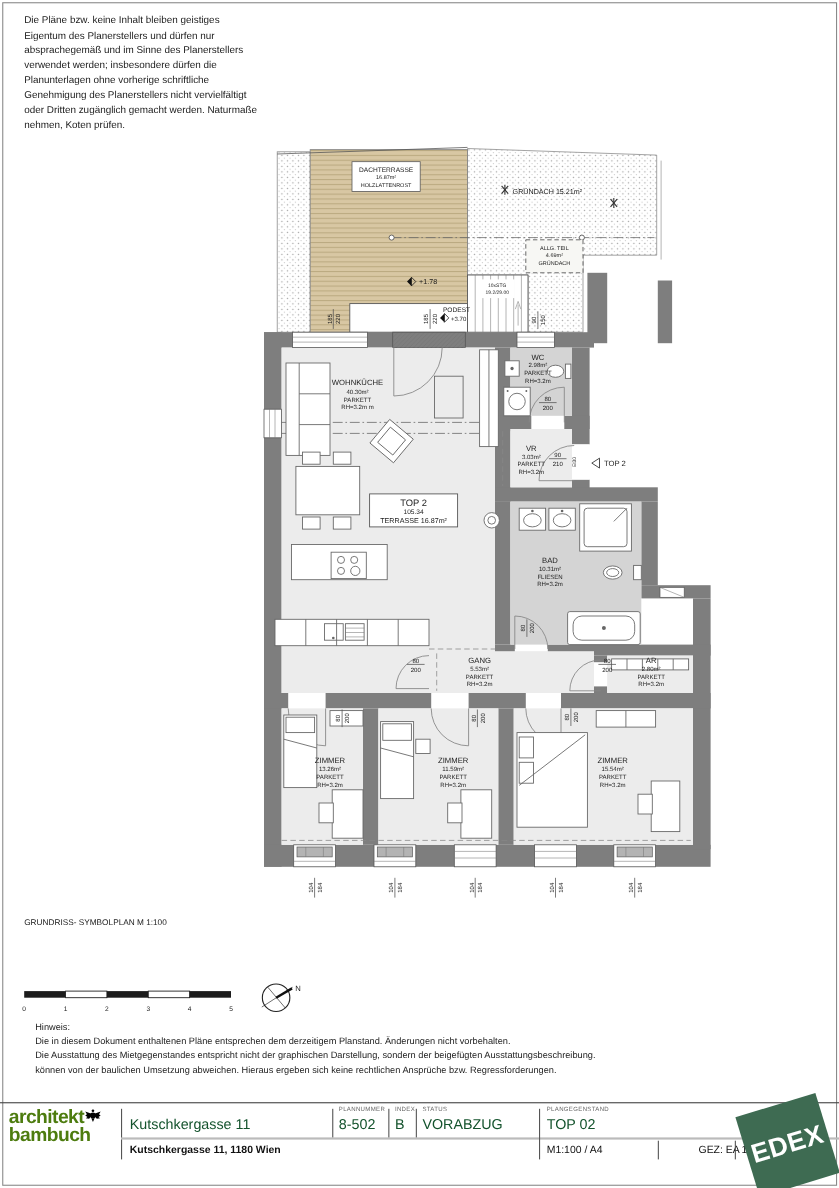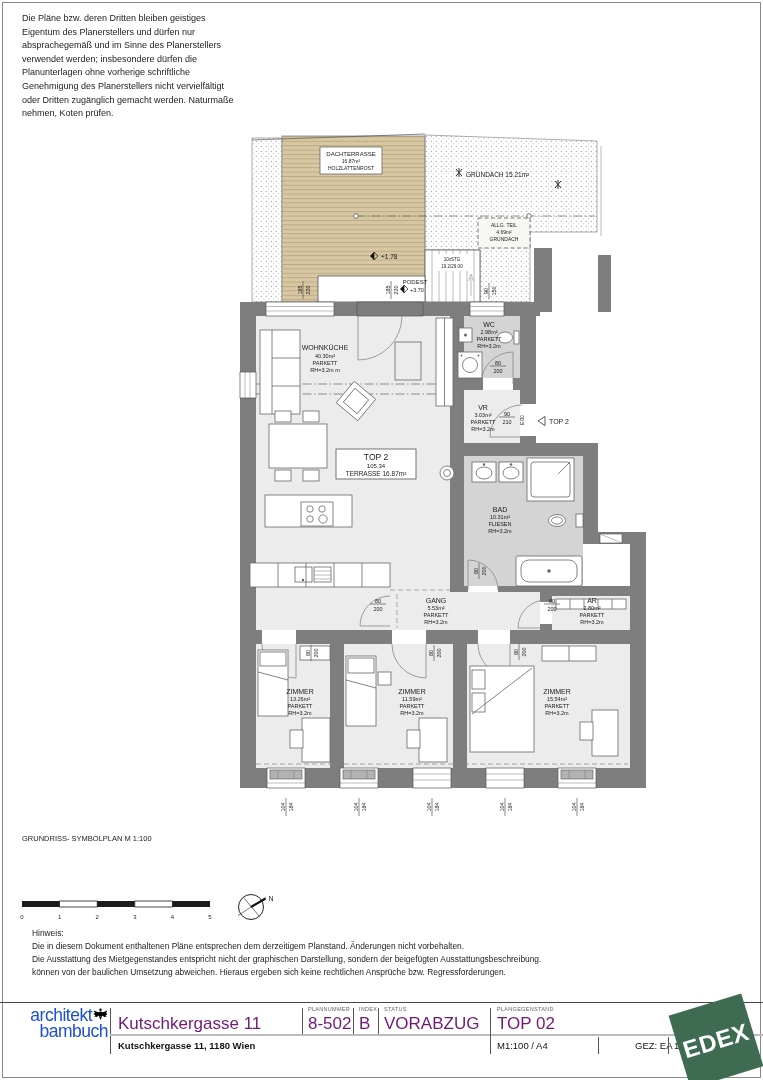--- a/index.html
+++ b/index.html
@@ -25,36 +25,36 @@
   .dashbx{stroke:#555;stroke-width:0.8;fill:#f7f7f4;stroke-dasharray:4 2.5;}
   text{font-family:"Liberation Sans",sans-serif;fill:#1c1c1c;}
   .t45{font-size:4.5px;} .t5{font-size:5px;} .t55{font-size:5.5px;} .t6{font-size:6px;}
   .t65{font-size:6.5px;} .t7{font-size:7px;} .t85{font-size:8.5px;}
   .dim{font-size:5.5px;}
   
   #tblock{position:absolute;left:0;top:1002px;width:763px;height:76px;border-top:1px solid #444;}
   #tblock .vr{position:absolute;width:1px;background:#555;}
   #tblock .hl{position:absolute;height:2px;background:#bbb;}
   .fldlbl{position:absolute;font-size:5.5px;color:#666;letter-spacing:0.3px;}
-  .big{position:absolute;font-size:17px;color:#701a75;}
+  .big{position:absolute;font-size:13px;color:#14532d;}
   .mid{position:absolute;font-size:9.5px;color:#111;}
-  #logo{position:absolute;left:8px;top:4px;width:100px;text-align:right;
-        font-weight:normal;font-size:17.5px;line-height:16px;letter-spacing:-0.5px;color:#1d4ed8;}
+  #logo{position:absolute;left:8px;top:4px;width:100px;text-align:left;
+        font-weight:bold;font-size:17.5px;line-height:16px;letter-spacing:-0.5px;color:#4d7c0f;}
   #edex{position:absolute;left:678px;top:0px;width:76px;height:76px;
         background:#3E6B52;transform:rotate(-17deg);display:flex;align-items:center;justify-content:center;}
   #edex span{color:#fff;font-weight:bold;font-size:24px;letter-spacing:0.5px;}
 </style>
 </head>
 <body>
 
 <div id="page">
   <div id="pageborder"></div>
 
   <div id="copyright" class="tx">
-    <div>Die Pläne bzw. deren Dritten bleiben geistiges</div>
+    <div>Die Pläne bzw. keine Inhalt bleiben geistiges</div>
     <div>Eigentum des Planerstellers und dürfen nur</div>
     <div>absprachegemäß und im Sinne des Planerstellers</div>
     <div>verwendet werden; insbesondere dürfen die</div>
     <div>Planunterlagen ohne vorherige schriftliche</div>
     <div>Genehmigung des Planerstellers nicht vervielfältigt</div>
     <div>oder Dritten zugänglich gemacht werden. Naturmaße</div>
     <div>nehmen, Koten prüfen.</div>
   </div>
 
   <svg width="763" height="1080" viewBox="0 0 763 1080" style="position:absolute;left:0;top:0;">

